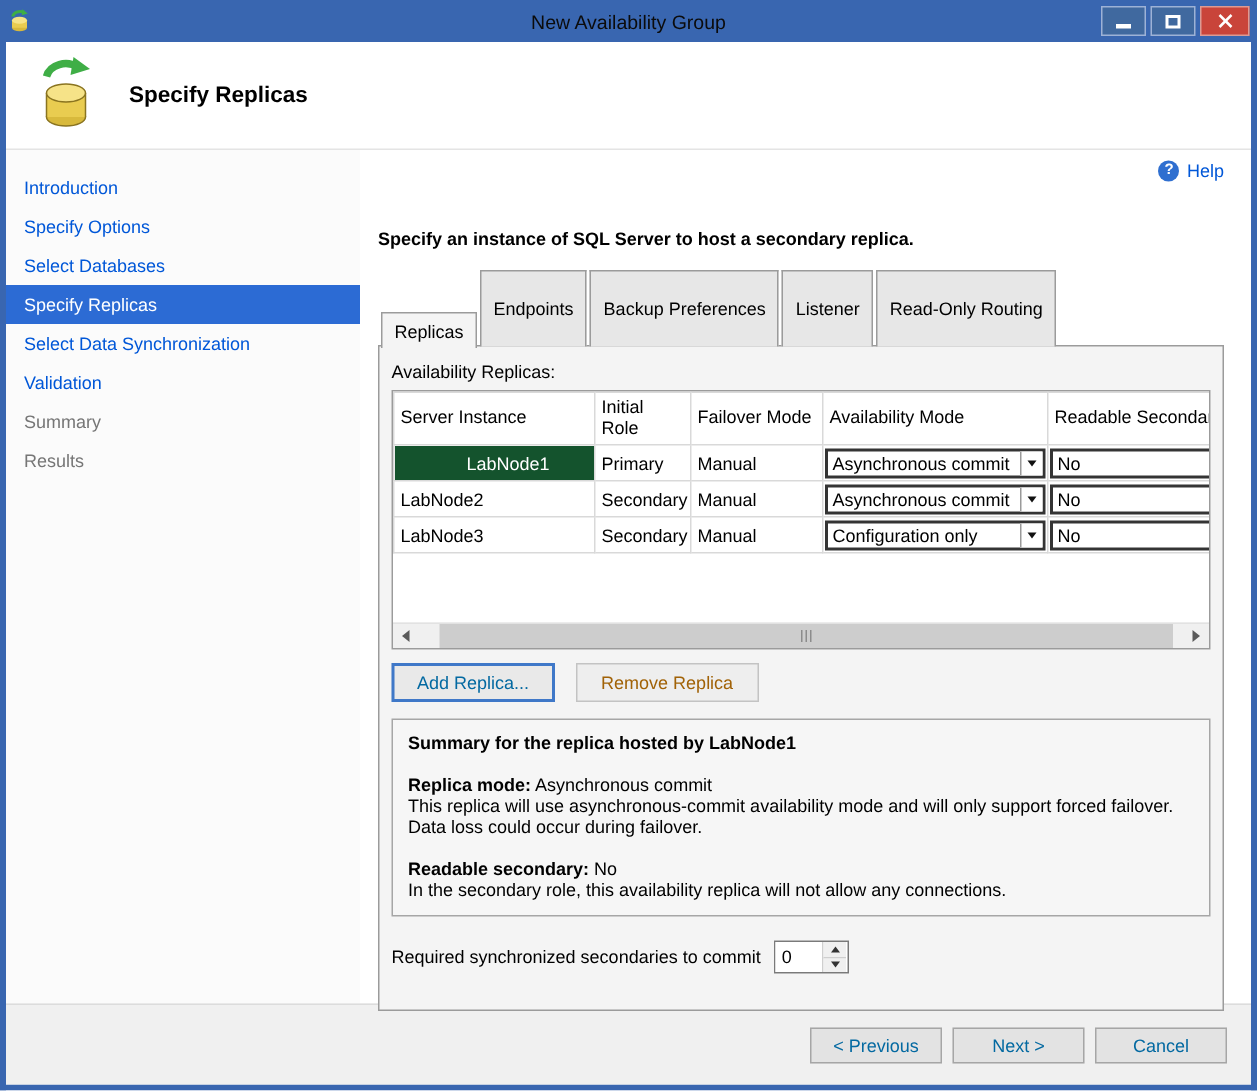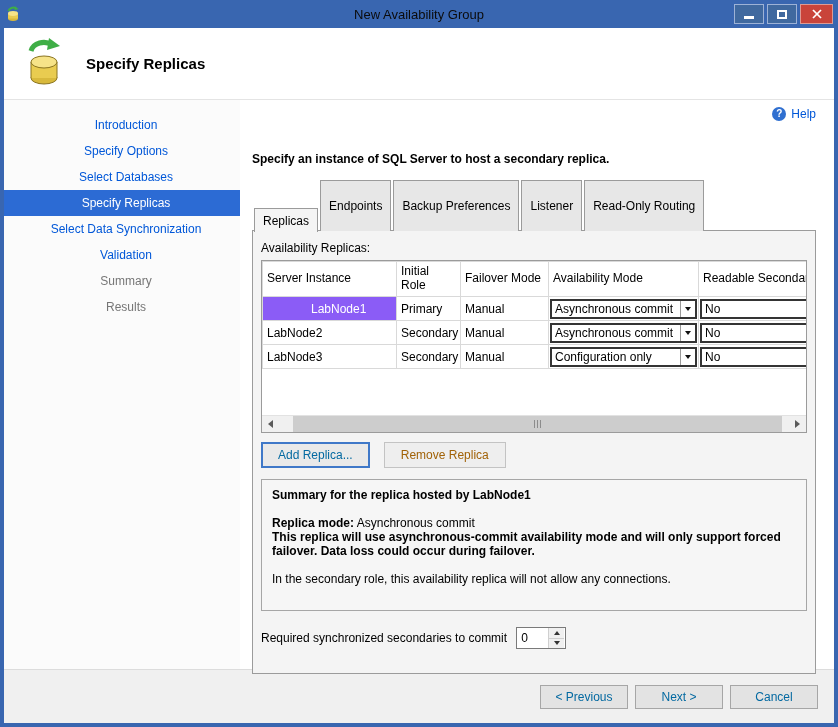--- a/index.html
+++ b/index.html
@@ -21,21 +21,21 @@
   
   .content-frame { flex:1; border:4px solid #3966b0; border-top:none; display:flex; flex-direction:column; min-height:0; background:#fff; }
 
   
   .header { height:72px; background:#fff; display:flex; align-items:center; padding-left:18px; border-bottom:1px solid #e4e4e4; flex:0 0 auto; }
   .page-title { font-size:15px; font-weight:bold; margin-left:20px; }
 
   
   .body { flex:1; display:flex; min-height:0; }
   .sidebar { width:236px; background:#fbfbfb; padding-top:12px; flex:0 0 auto; }
-  .nav-item { padding:6px 4px 6px 12px; color:#0057d8; cursor:pointer; white-space:nowrap;text-align:center; }
+  .nav-item { padding:6px 4px 6px 12px; color:#0057d8; cursor:pointer; white-space:nowrap; }
   .nav-item.active { background:#2c6bd4; color:#fff; }
   .nav-item.disabled { color:#767676; cursor:default; }
 
   .main { flex:1; padding:6px 18px 0 12px; background:#fff; min-width:0; }
 
   .help-row { text-align:right; height:20px; }
   .help-icon { display:inline-block; width:14px; height:14px; border-radius:50%; background:#2f6fd0; color:#fff; font-size:10px; font-weight:bold; text-align:center; line-height:14px; vertical-align:middle; }
   .help-link { color:#0057d8; margin-left:5px; cursor:pointer; vertical-align:middle; }
 
   .instruction { font-weight:bold; margin-top:26px; }
@@ -50,21 +50,21 @@
   .replicas-label { margin:2px 0 5px; }
 
   
   .grid { border:1px solid #9b9b9b; background:#fff; height:173px; display:flex; flex-direction:column; overflow:hidden; }
   .grid-view { flex:1; overflow:hidden; }
   table { border-collapse:collapse; table-layout:fixed; width:586px; }
   col.c1{width:134px;} col.c2{width:64px;} col.c3{width:88px;} col.c4{width:150px;} col.c5{width:150px;}
   th,td { border:1px solid #d9d9d9; font-weight:normal; text-align:left; padding:2px 4px; overflow:hidden; font-size:12px; }
   thead th { height:35px; vertical-align:middle; background:#fff; white-space:normal; line-height:1.15; }
   tbody td { height:24px; white-space:nowrap; }
-  td.cell-selected { background:#8b5cf6; color:#fff;padding-left:48px; }
+  td.cell-selected { background:#14532d; color:#fff;padding-left:48px; }
   td.combo-cell { padding:1px; }
   .combo { display:flex; align-items:center; border:2px solid #343434; background:#fff; height:20px; cursor:pointer; }
   .combo-value { flex:1; padding-left:3px; overflow:hidden; white-space:nowrap; }
   .combo-btn { width:15px; align-self:stretch; border-left:1px solid #9a9a9a; display:flex; align-items:center; justify-content:center; background:#fff; flex:0 0 auto; }
   .tri-down { width:0; height:0; border-left:3.5px solid transparent; border-right:3.5px solid transparent; border-top:4.5px solid #111; }
 
   
   .hscroll { height:17px; background:#f0f0f0; border-top:1px solid #e2e2e2; display:flex; align-items:stretch; flex:0 0 auto; }
   .scroll-btn { width:17px; display:flex; align-items:center; justify-content:center; cursor:pointer; background:#f0f0f0; }
   .tri-left { width:0; height:0; border-top:4px solid transparent; border-bottom:4px solid transparent; border-right:5px solid #5a5a5a; }
@@ -75,21 +75,21 @@
 
   
   .btn-row { margin-top:9px; display:flex; gap:14px; }
   .btn { font-family:inherit; font-size:12px; height:26px; padding:0 16px; background:#e3e3e3; border:1px solid #a6a6a6; color:#0369a1; cursor:pointer; }
   .btn.focused { border:2px solid #3f78c8; background:#e9e9e9; padding:0 15px; }
   .btn.disabled { color:#a16207; border-color:#c3c3c3; background:#eeeeee; cursor:default; }
 
   
   .summary-box { border:1px solid #a6a6a6; margin-top:11px; padding:8px 10px; background:#f6f6f6; min-height:132px; }
   .sum-title { font-weight:bold; margin-bottom:14px; }
-  .sum-desc { margin-bottom:14px;font-weight:bold; }
+  .sum-desc { margin-bottom:14px; }
 
   
   .quorum-row { margin-top:16px; display:flex; align-items:center; gap:9px; }
   .spin { display:flex; border:1px solid #7a7a7a; background:#fff; height:22px; width:50px; }
   .spin input { border:none; width:31px; font-family:inherit; font-size:12px; padding-left:4px; outline:none; }
   .spin-btns { display:flex; flex-direction:column; width:16px; border-left:1px solid #cfcfcf; flex:0 0 auto; }
   .spin-btn { flex:1; display:flex; align-items:center; justify-content:center; background:#f0f0f0; cursor:pointer; }
   .spin-btn.up { border-bottom:1px solid #cfcfcf; }
   .tri-up-s { width:0; height:0; border-left:3px solid transparent; border-right:3px solid transparent; border-bottom:4px solid #333; }
   .tri-down-s { width:0; height:0; border-left:3px solid transparent; border-right:3px solid transparent; border-top:4px solid #333; }
@@ -278,20 +278,21 @@
 
           <div class="btn-row">
             <button class="btn focused">Add Replica...</button>
             <button class="btn disabled">Remove Replica</button>
           </div>
 
           <div class="summary-box">
             <div class="sum-title">Summary for the replica hosted by LabNode1</div>
             <div><b>Replica mode:</b> <span>Asynchronous commit</span></div>
             <div class="sum-desc">This replica will use asynchronous-commit availability mode and will only support forced failover. Data loss could occur during failover.</div>
+            <div><b>Readable secondary:</b> <span>No</span></div>
             <div>In the secondary role, this availability replica will not allow any connections.</div>
           </div>
 
           <div class="quorum-row">
             <span>Required synchronized secondaries to commit</span>
             <div class="spin">
               <input type="text" value="0" style="">
               <div class="spin-btns">
                 <div class="spin-btn up">
                     <span class="tri-up-s"></span>

